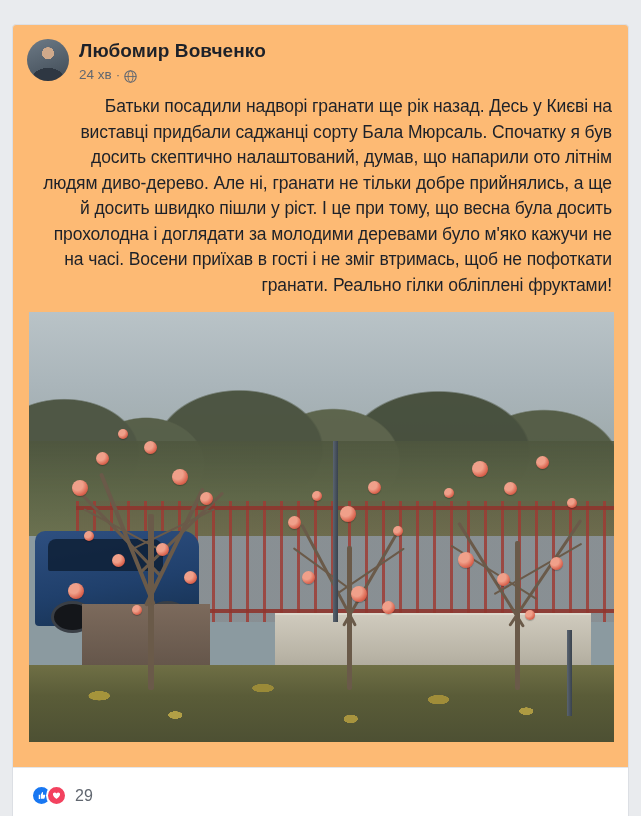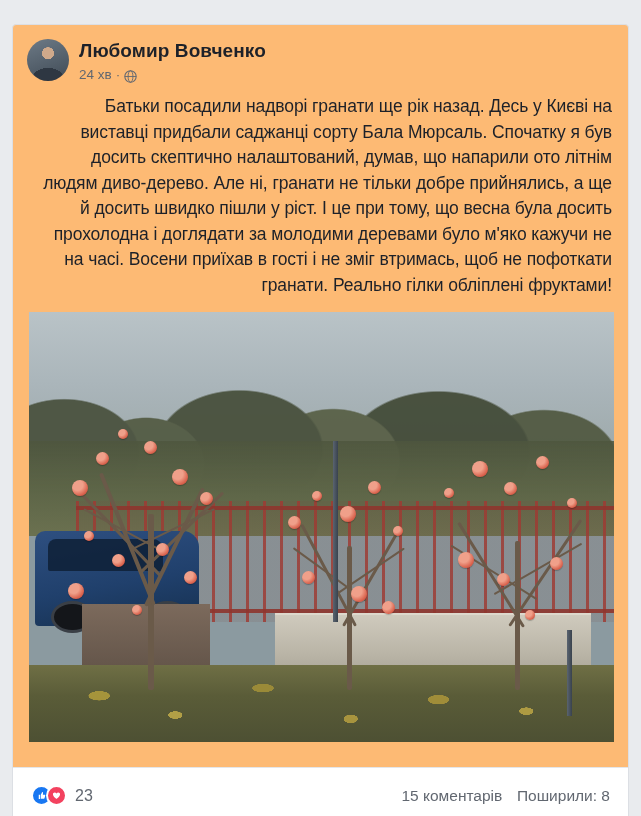--- a/index.html
+++ b/index.html
@@ -382,22 +382,17 @@
       <div class="reaction-bubble bubble-like">
         <svg viewBox="0 0 16 16" width="11" height="11" aria-hidden="true">
           <path d="M4 7h2v6H4zM7 7l2-4c0.8 0 1.3 0.5 1.2 1.3L10 7h2.4c0.7 0 1.2 0.6 1 1.3l-0.9 3.4c-0.1 0.5-0.6 0.9-1.1 0.9H7z" fill="#fff"></path>
         </svg>
       </div>
       <div class="reaction-bubble bubble-love">
         <svg viewBox="0 0 16 16" width="11" height="11" aria-hidden="true">
           <path d="M8 13S2.8 9.7 2.8 6.3C2.8 4.7 4 3.6 5.4 3.6c1 0 1.9 0.6 2.6 1.5 0.7-0.9 1.6-1.5 2.6-1.5 1.4 0 2.6 1.1 2.6 2.7C13.2 9.7 8 13 8 13z" fill="#fff"></path>
         </svg>
       </div>
-      <div class="reaction-count">23</div>
-    </div>
-    <div class="footer-right">
-      <span>15 коментарів</span>
-      <span class="sep"></span>
-      <span>Поширили: 8</span>
+      <div class="reaction-count">29</div>
     </div>
   </div>
 
 </div>
 
 </body></html>

